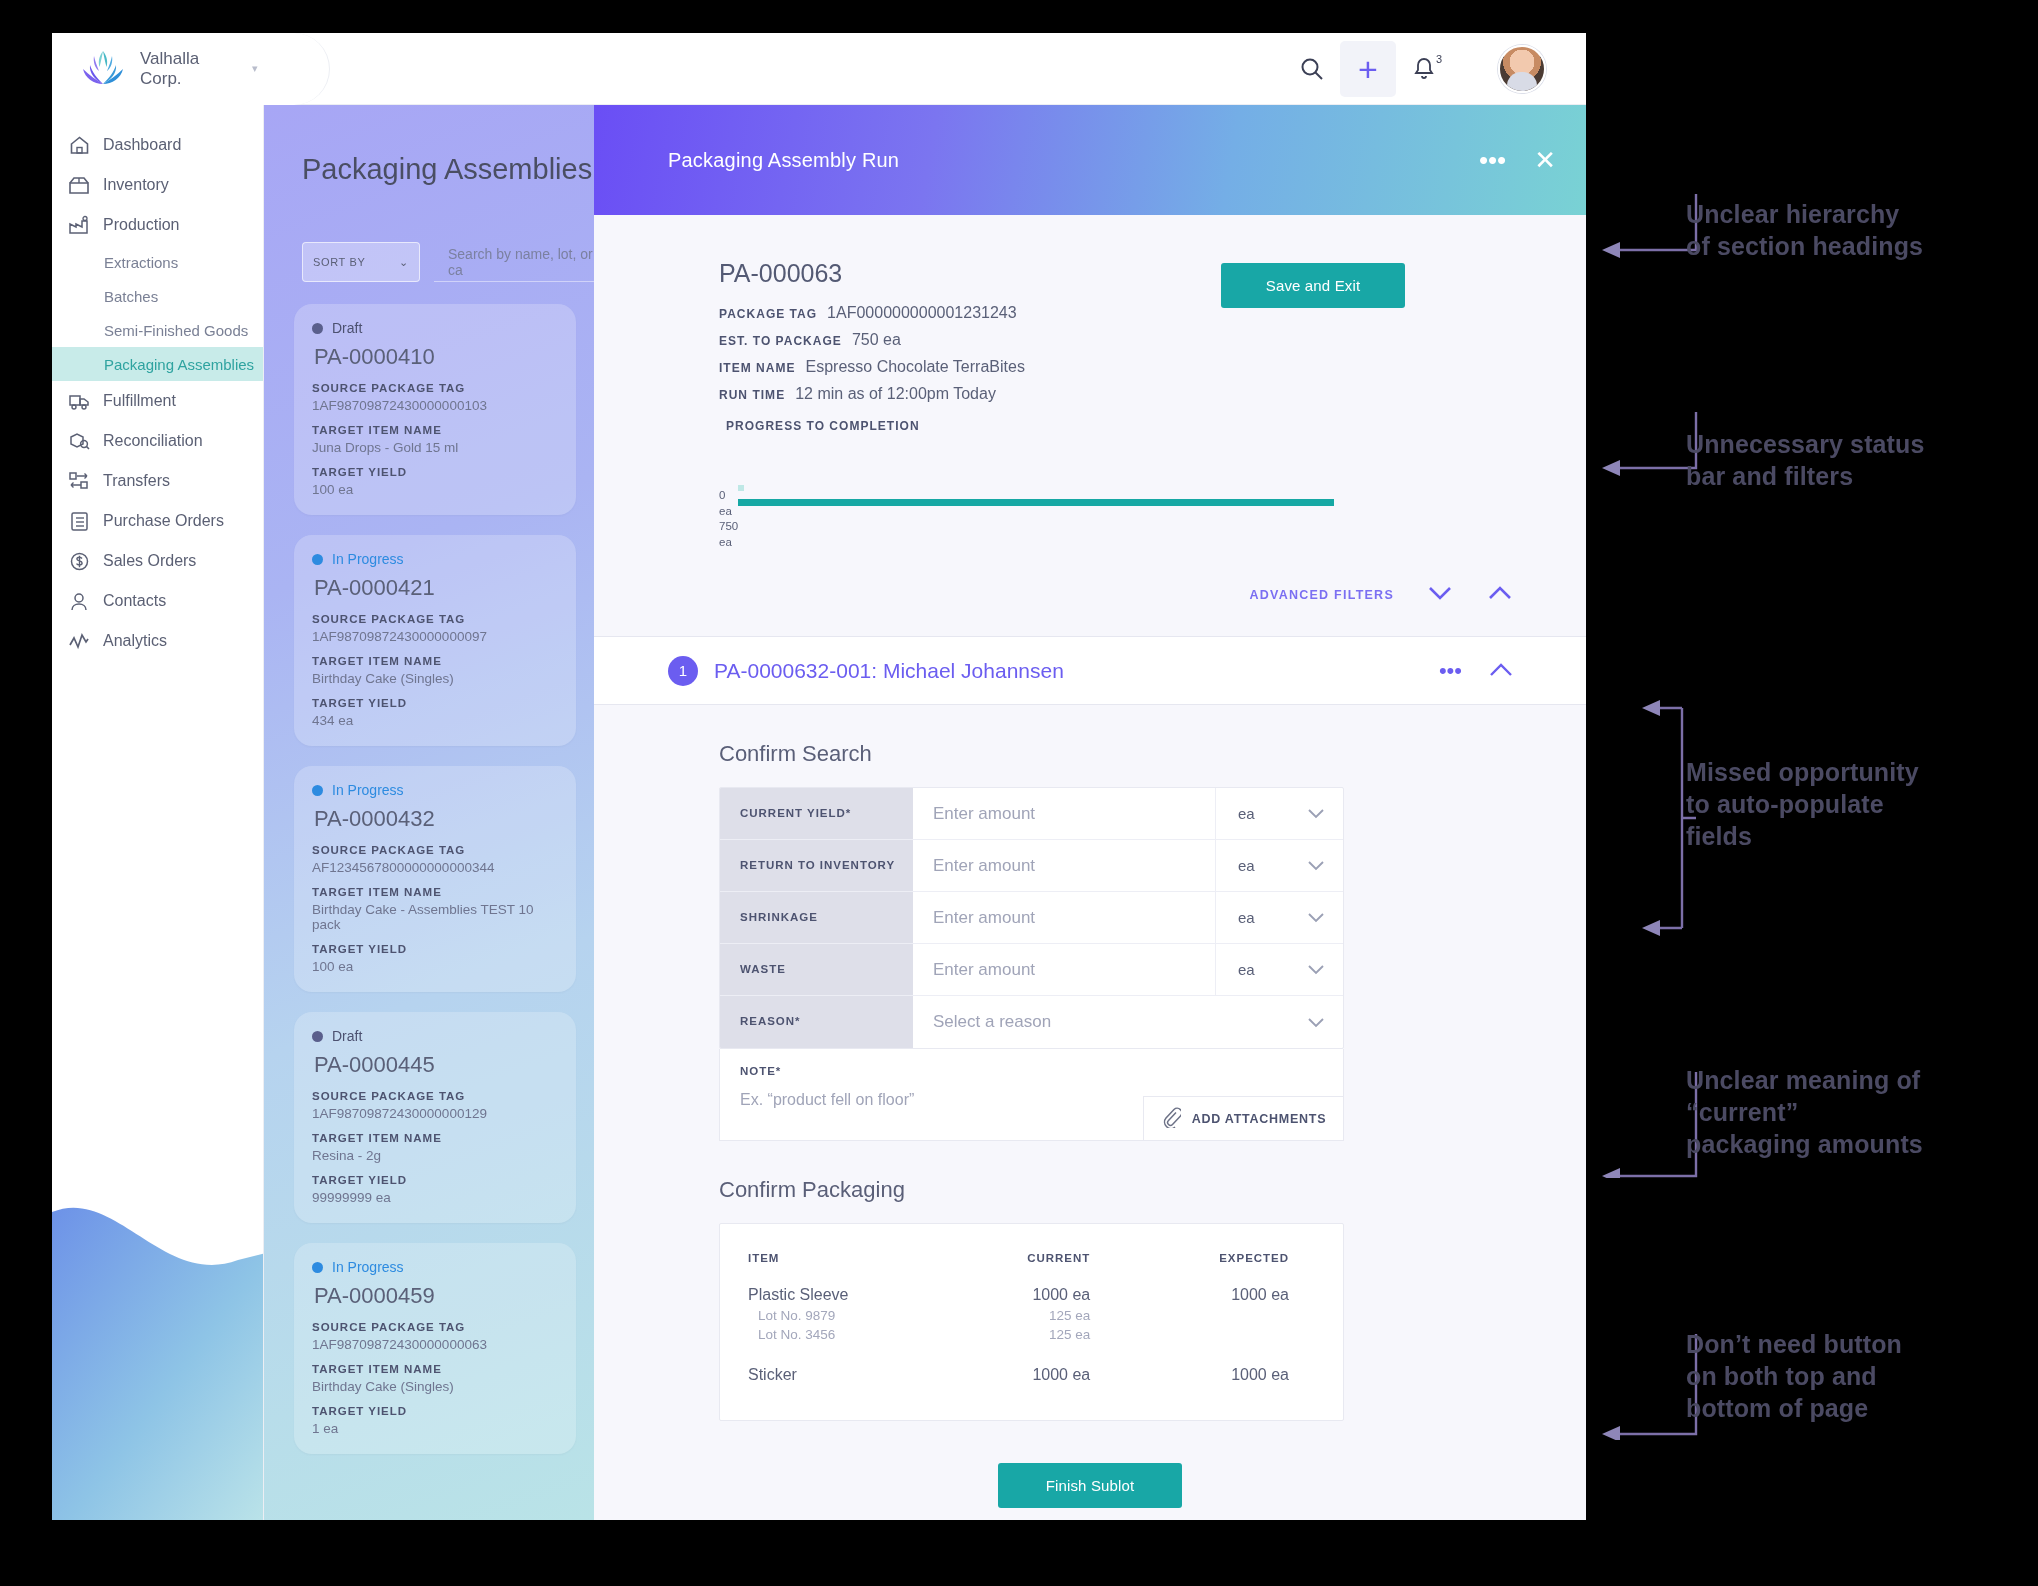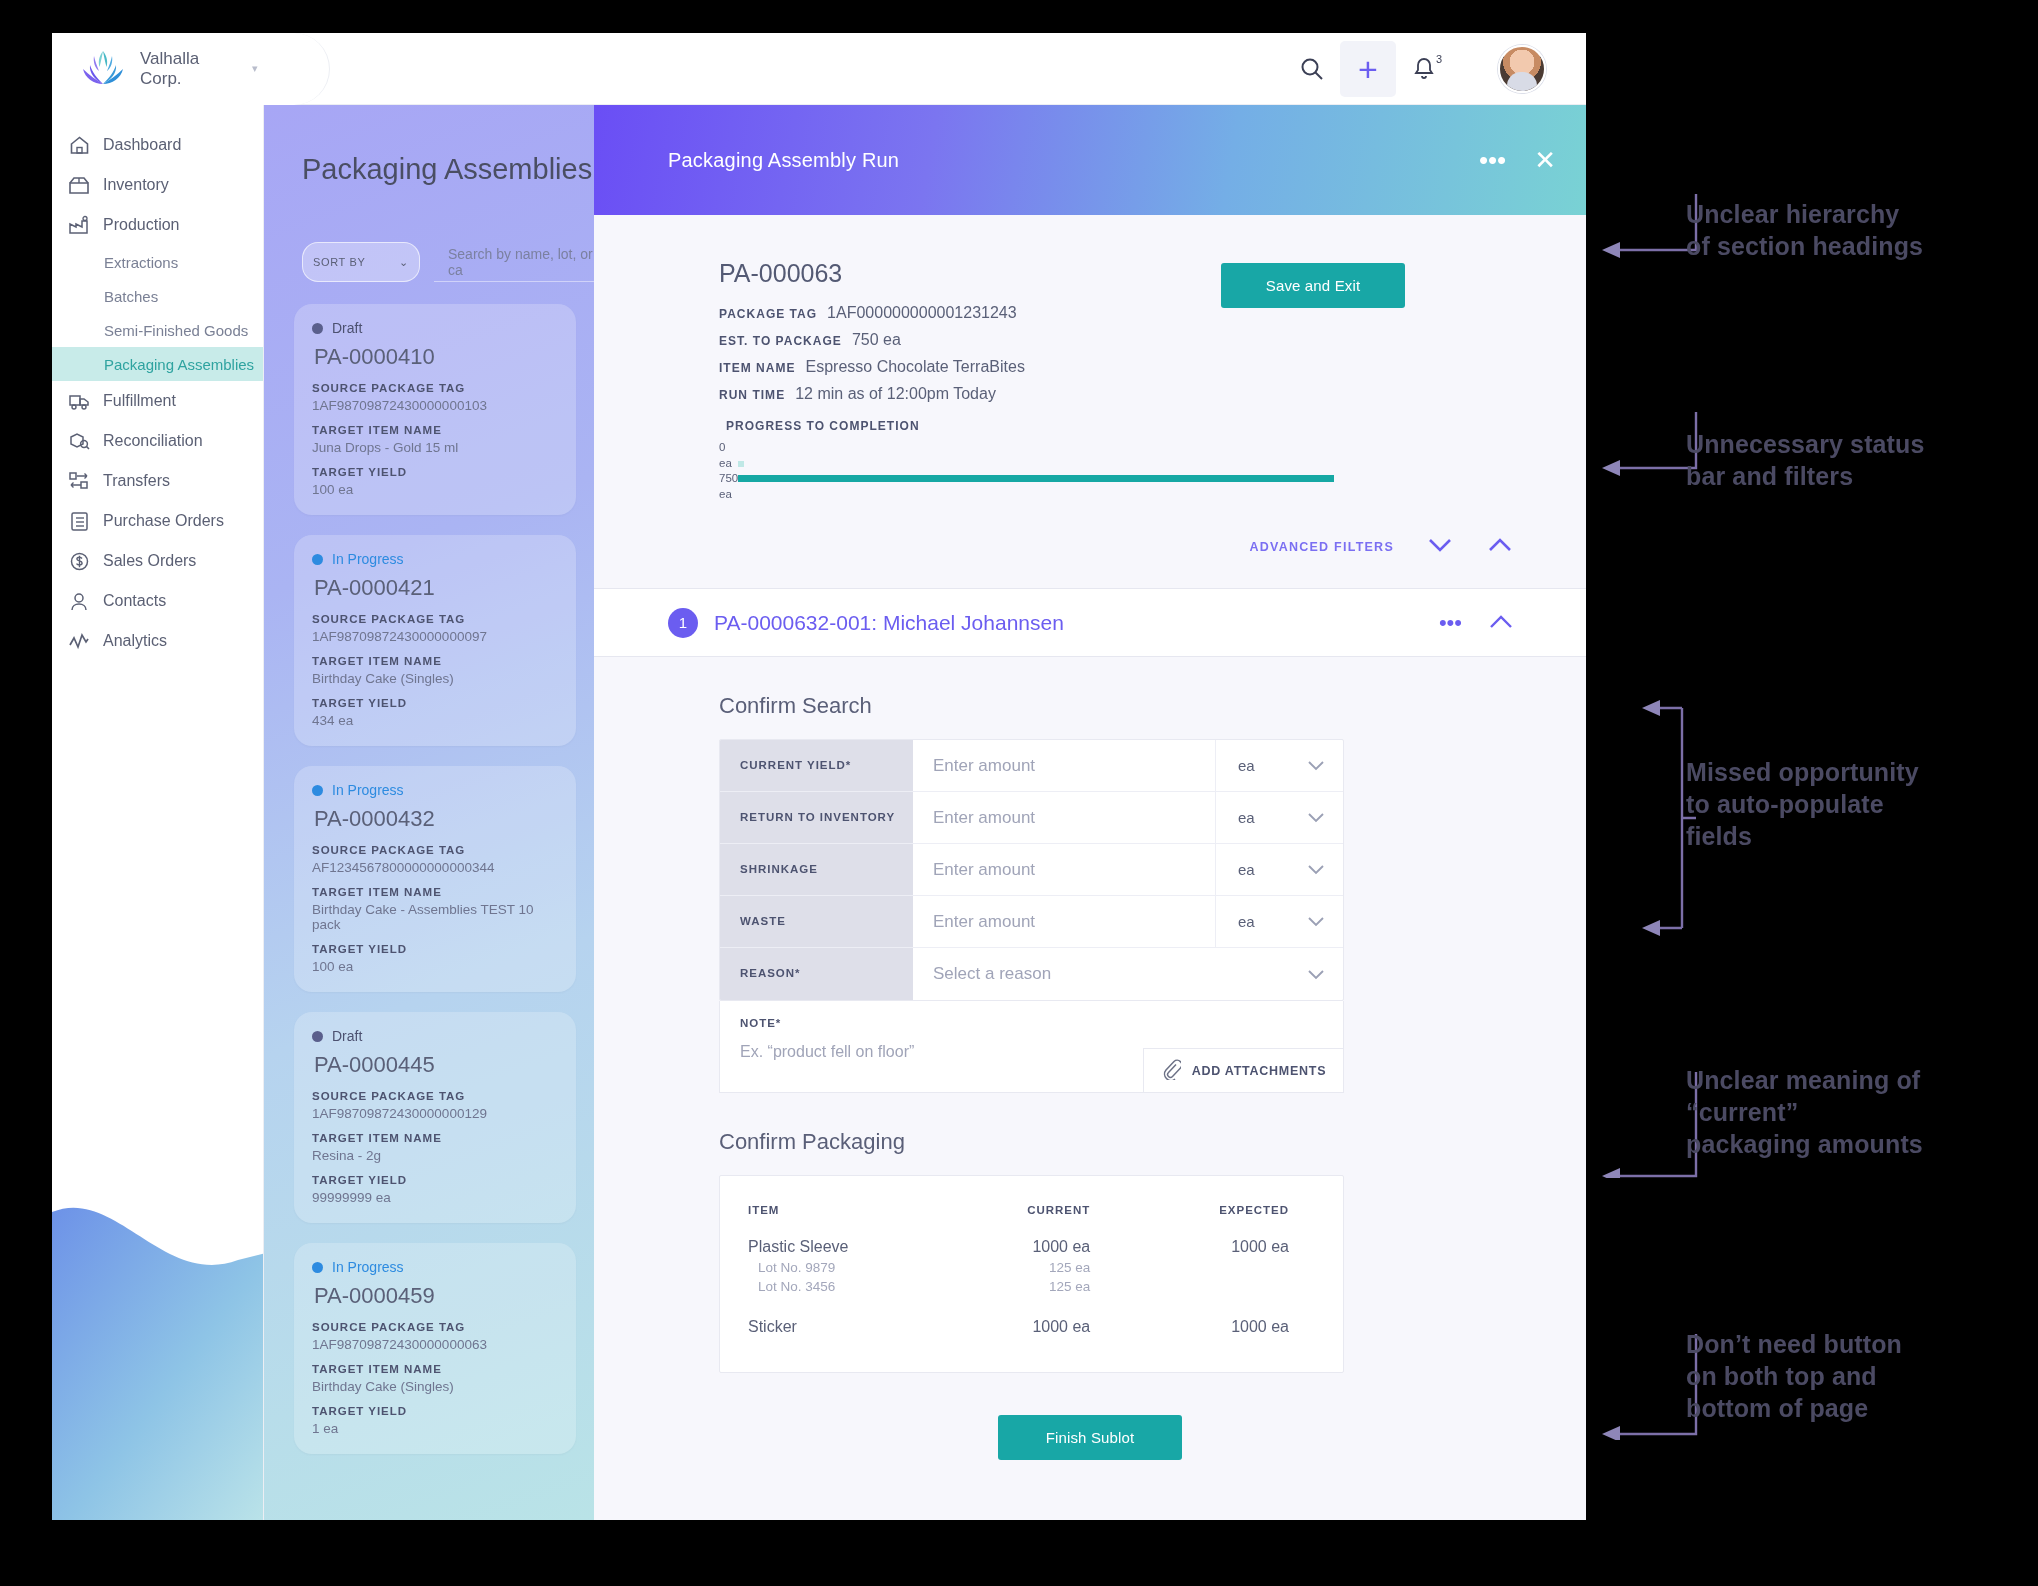--- a/index.html
+++ b/index.html
@@ -90,21 +90,21 @@
     position: absolute; left: 212px; top: 72px; width: 330px; height: 1415px;
     background: linear-gradient(160deg, #a7a6f5 0%, #aab4f3 32%, #b6d3ef 62%, #b9e3e7 100%);
     overflow: hidden;
   }
   .list-title {
     font-size: 29px; color: #4a4e63; padding: 48px 0 0 38px; font-weight: 400;
   }
   .list-controls { display: flex; align-items: center; gap: 0; padding: 56px 0 0 38px; }
   .sortby {
     width: 118px; height: 40px; background: rgba(255,255,255,0.30);
-    border: 1px solid rgba(255,255,255,0.62); border-radius: 16px;
+    border: 1px solid rgba(255,255,255,0.62); border-radius: 4px;
     display: flex; align-items: center; justify-content: space-between;
     padding: 8px 10px; font-size: 11px; letter-spacing: .06em; color: #5a5f75;
   }
   .searchbox {
     flex: 1; height: 40px; margin-left: 14px; padding-left: 14px;
     display: flex; align-items: center; font-size: 14px; color: #7b80a0;
     border-bottom: 1px solid rgba(255,255,255,0.45);
   }
   .cards { padding: 22px 18px 0 30px; }
   .card {
@@ -136,21 +136,21 @@
   .dh-btn { color: #fff; font-size: 26px; margin-left: 28px; line-height: 1; }
 
   .sumblock { padding: 44px 0 0 125px; display: flex; }
   .sum-left { width: 470px; }
   .sum-id { font-size: 25px; color: #545a74; margin-bottom: 16px; }
   .kv { display: flex; align-items: baseline; margin-bottom: 9px; }
   .k { font-size: 12px; letter-spacing: .085em; color: #4d5370; font-weight: 700; }
   .v { font-size: 16px; color: #5a6078; margin-left: 10px; }
   .prog-label { font-size: 12px; letter-spacing: .085em; color: #4d5370; font-weight: 700; margin: 16px 7px 7px; }
   .prog-wrap { display: flex; align-items: center; }
-  .prog-scale { font-size: 11.5px; color: #5a6078; line-height: 1.35; width: 52px; }
+  .prog-scale { font-size: 11.5px; color: #5a6078; line-height: 1.35; width: 52px; margin-top: 48px; }
   .prog-bars { flex: 1; position: relative; }
   .prog-tick { height: 6px; width: 6px; background: #bfe8e6; margin-bottom: 8px; margin-left: 0px;}
   .prog-bar { height: 7px; background: #16a8a4; width: 596px; }
   .sum-right { padding-left: 32px; padding-top: 4px; }
   .btn-teal {
     background: #18a7a6; color: #fff; border: none; border-radius: 3px;
     width: 184px; height: 45px; font-size: 15px; letter-spacing: .01em;
     font-family: inherit;
   }
   .advrow {

